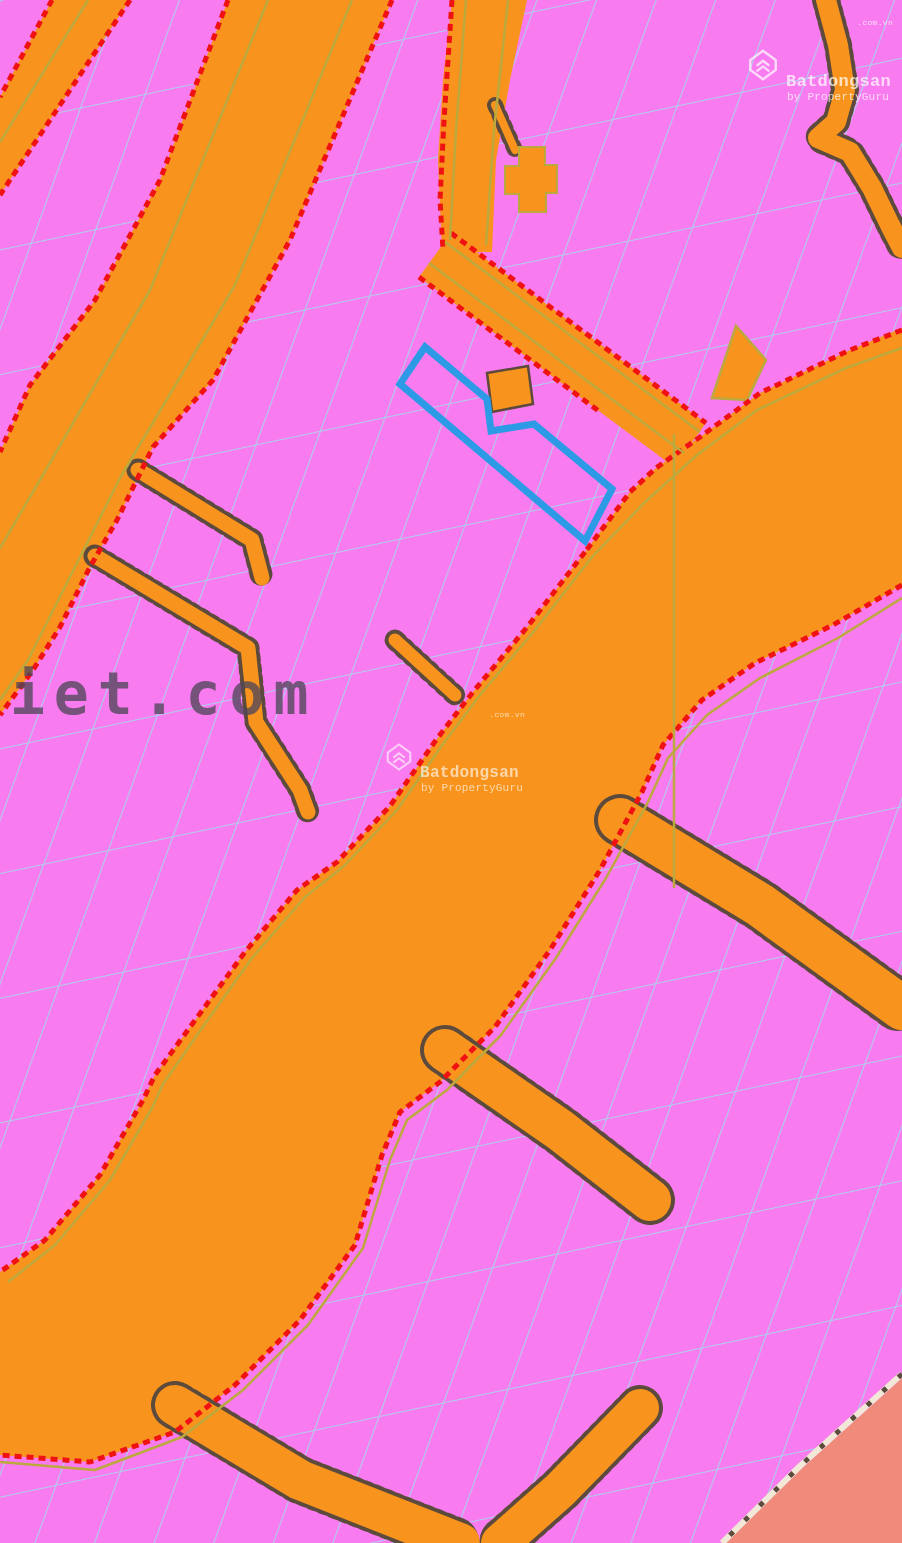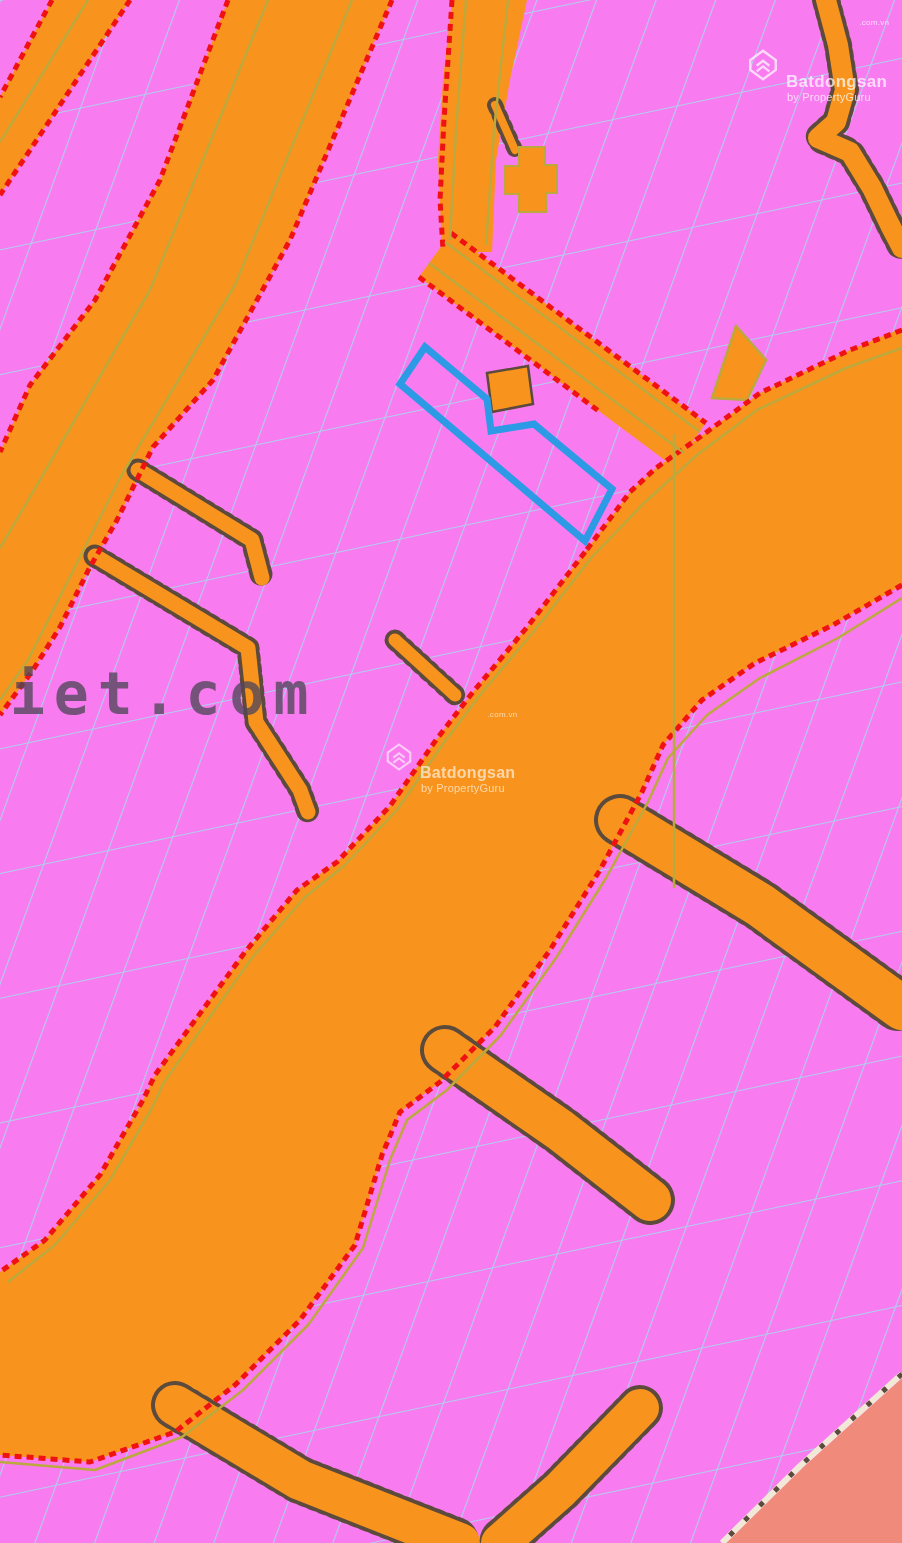--- a/index.html
+++ b/index.html
@@ -11,21 +11,21 @@
     font-family:"Liberation Sans", sans-serif;
   }
   #map-svg{position:absolute;left:0;top:0;width:902px;height:1543px;display:block;}
 
   
   .wm{
     position:absolute;display:flex;align-items:center;gap:6px;
     color:#fff;opacity:.72;pointer-events:none;white-space:nowrap;
   }
   .wm .logo{flex:0 0 auto;display:block;}
-  .wm .txt{position:relative;display:flex;flex-direction:column;line-height:1;}
+  .wm .txt{position:relative;display:flex;flex-direction:column;line-height:1;font-family:Liberation Mono, monospace;}
   .wm .tld{position:absolute;top:-8px;right:-2px;font-size:8px;font-weight:400;letter-spacing:.3px;}
   .wm .brand{font-weight:700;letter-spacing:.3px;margin-top:46px;}
   .wm .byline{font-size:11px;font-weight:400;margin-top:2px;padding-left:1px;letter-spacing:.2px;}
   .wm-corner{left:746px;top:27px;}
   .wm-corner .brand{font-size:17px;}
   .wm-center{left:384px;top:719px;opacity:.62;}
   .wm-center .brand{font-size:16px;}
   .wm-site-text{
     position:absolute;left:-34px;top:660px;
     font-family:"DejaVu Sans Mono", monospace;

